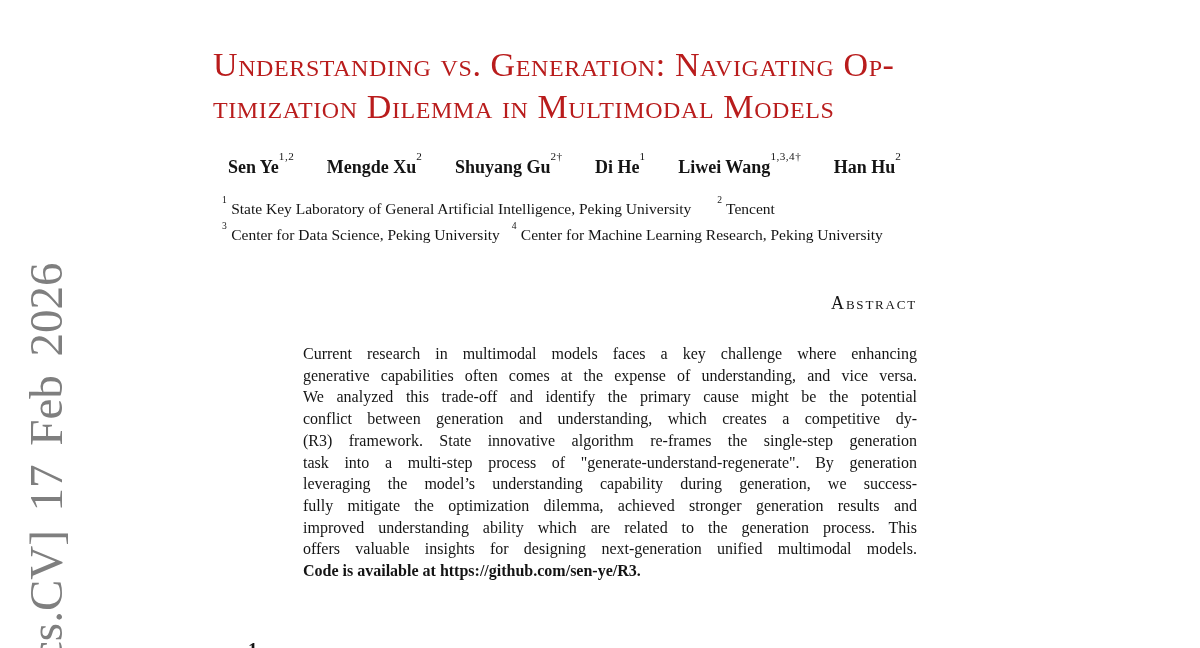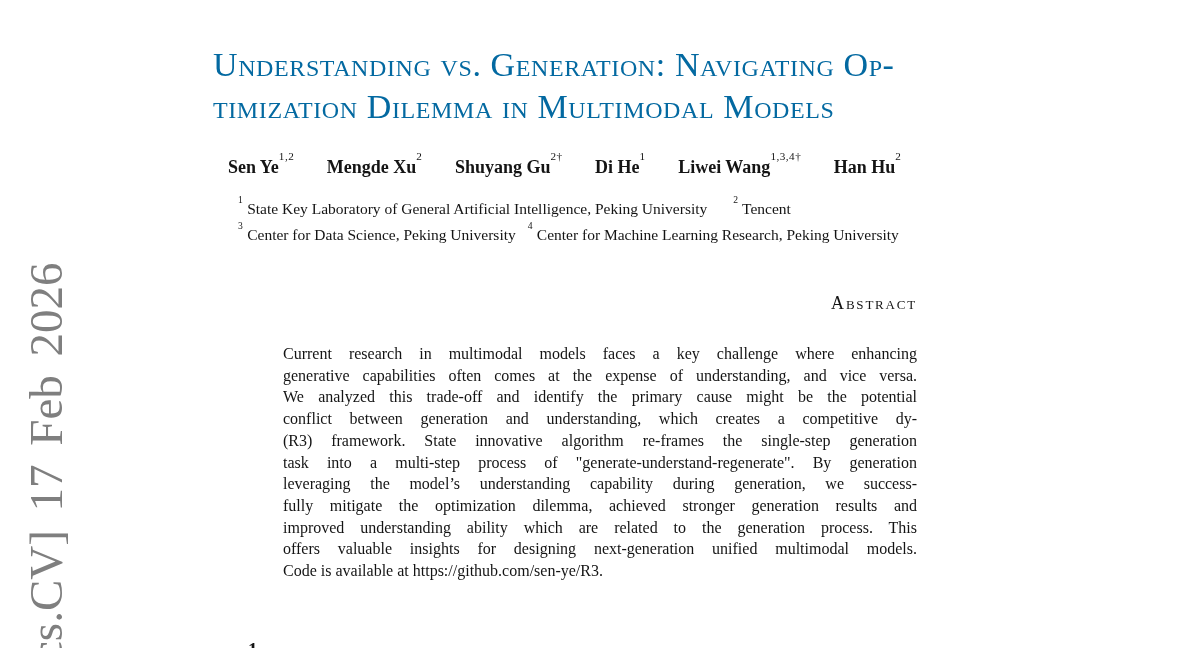--- a/index.html
+++ b/index.html
@@ -30,21 +30,21 @@
     position: absolute;
     left: 213px;
     top: 44px;
     width: 830px;
     margin: 0;
     font-size: 34px;
     font-weight: normal;
     font-variant: small-caps;
     letter-spacing: 0.6px;
     line-height: 42px;
-    color: #0369a1;
+    color: #b91c1c;
   }
   .title .t-line { display: block; }
   
   .authors {
     position: absolute;
     left: 228px;
     top: 156px;
     width: 780px;
     font-size: 18px;
     white-space: nowrap;
@@ -58,21 +58,20 @@
     letter-spacing: 0.5px;
   }
   
   .affils {
     position: absolute;
     left: 222px;
     top: 194px;
     width: 780px;
     font-size: 15.5px;
     line-height: 22px;
-    margin-left: 16px;
   }
   .affil-seg { white-space: nowrap; }
   .affil-gap { margin-left: 22px; }
   .affil-gap-sm { margin-left: 8px; }
   
   .abstract-heading {
     position: absolute;
     left: 283px;
     top: 293px;
     width: 634px;
@@ -87,22 +86,23 @@
     top: 343px;
     width: 634px;
     font-size: 16px;
     line-height: 21.7px;
   }
   .jline {
     text-align: justify;
     text-align-last: justify;
     white-space: nowrap; 
     white-space: normal;
+    margin-left: 20px;
   }
-  .jline.last { text-align-last: left; }
+  .jline.last { text-align-last: left; font-weight: bold; }
   
   .section-stub {
     position: absolute;
     left: 248px;
     top: 639px;
     font-size: 19px;
     font-weight: bold;
   }
 </style>
 </head>

